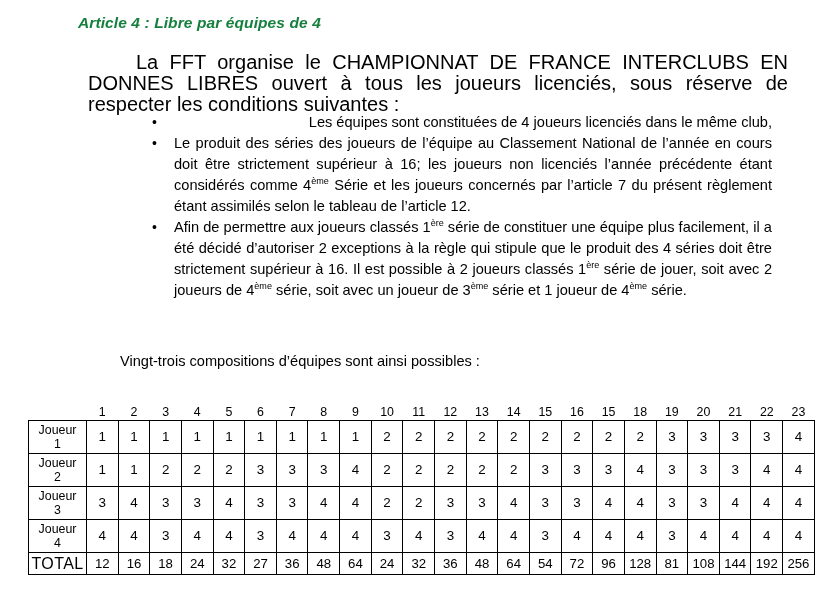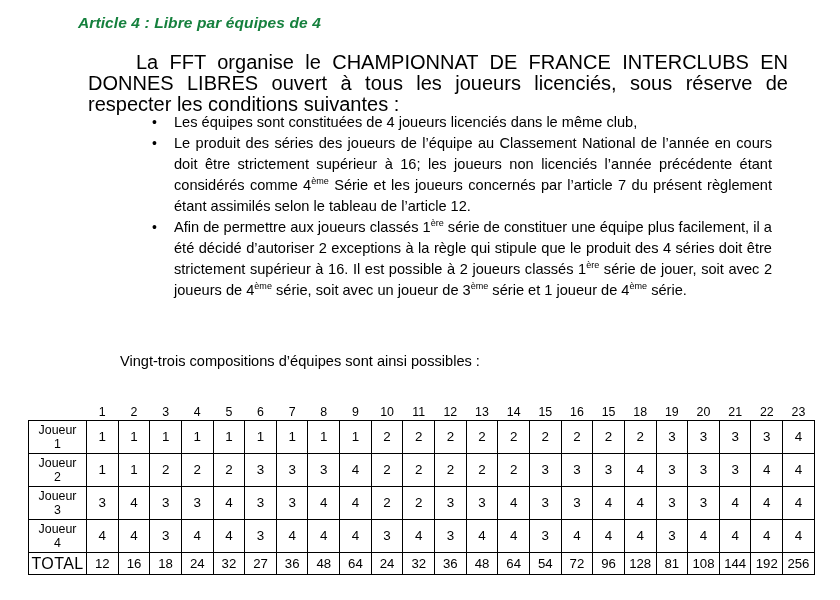--- a/index.html
+++ b/index.html
@@ -68,21 +68,21 @@
     position: absolute;
     left: 2px;
     top: 0;
     font-size: 14px;
     line-height: 21px;
   }
   .bullet p {
     margin: 0;
     text-align: justify;
   }
-  .bullet p.last { text-align: left; }
+  .bullet p.last { text-align: right; }
   sup {
     font-size: 0.62em;
     vertical-align: super;
     line-height: 0;
   }
 
   
   .leadin {
     position: absolute;
     left: 120px;

